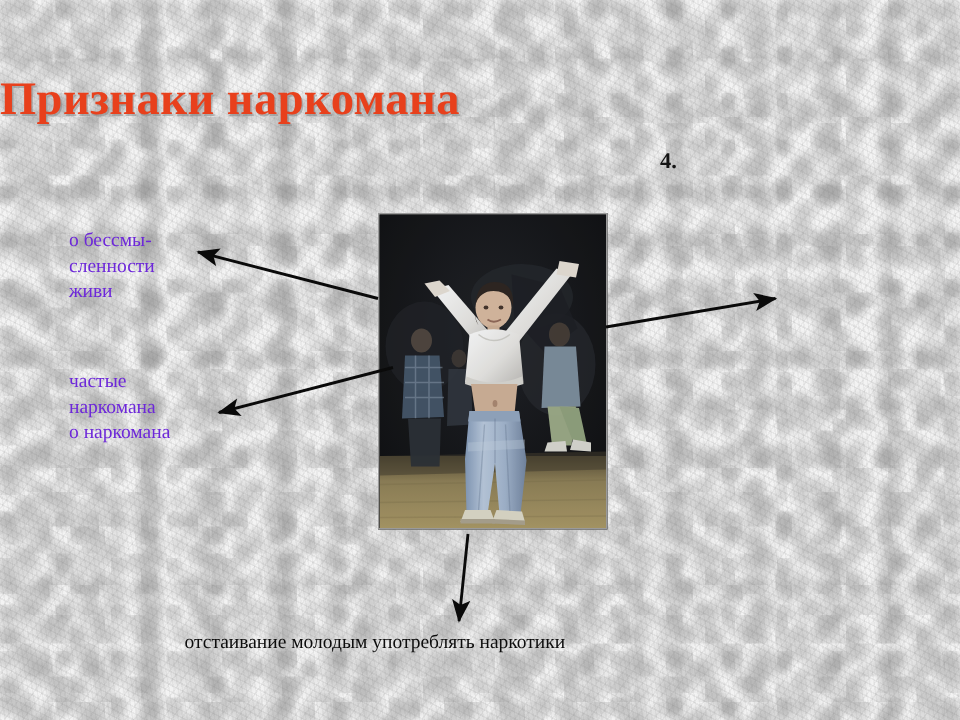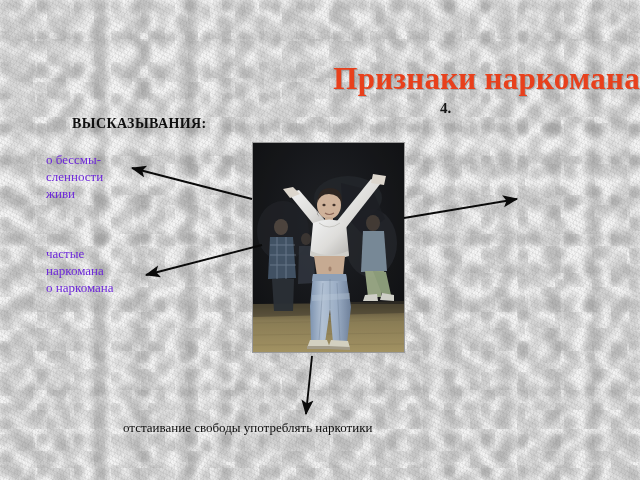--- a/index.html
+++ b/index.html
@@ -54,23 +54,23 @@
     background-image:
       repeating-linear-gradient(27deg, rgba(120,120,120,0.10) 0 1px, rgba(255,255,255,0) 1px 4px),
       repeating-linear-gradient(-54deg, rgba(130,130,130,0.09) 0 1px, rgba(255,255,255,0) 1px 5px),
       repeating-linear-gradient(81deg, rgba(110,110,110,0.07) 0 1px, rgba(255,255,255,0) 1px 3px);
   }
 
   
   #title {
     position: absolute;
     left: 0;
-    top: 61px;
+    top: 48px;
     width: 640px;
-    text-align: right;
+    text-align: left;
     font-family: "Liberation Serif", serif;
     font-weight: bold;
     font-size: 31px;
     letter-spacing: 0.3px;
     color: #e8401c;
     text-shadow: 1px 1px 0 rgba(120,120,120,0.45);
     white-space: nowrap;
   }
 
   
@@ -160,36 +160,35 @@
 
 <div id="slide">
 
   <div id="bg-texture"></div>
   <div id="bg-noise"></div>
 
   <div id="title">Признаки наркомана</div>
 
   <div id="slide-number">4.</div>
 
-  <div id="statements-heading">ВЫСКАЗЫВАНИЯ:</div>
 
   <div class="side-text" id="left-block-1">
     <div>о бессмы-</div>
     <div>сленности</div>
     <div>живи</div>
   </div>
 
   <div class="side-text" id="left-block-2">
     <div>частые</div>
     <div>наркомана</div>
     <div>о наркомана</div>
   </div>
 
 
-  <div id="bottom-caption">отстаивание свободы употреблять наркотики</div>
+  <div id="bottom-caption">отстаивание молодым употреблять наркотики</div>
 
   <div id="photo">
     <svg width="151" height="209" viewBox="0 0 151 209" xmlns="http://www.w3.org/2000/svg">
       <defs>
         <linearGradient id="floorGrad" x1="0" y1="0" x2="0" y2="1">
           <stop offset="0%" stop-color="#4b4128"></stop>
           <stop offset="35%" stop-color="#8a7a4e"></stop>
           <stop offset="100%" stop-color="#a6935d"></stop>
         </linearGradient>
         <linearGradient id="jeansGrad" x1="0" y1="0" x2="1" y2="0">

